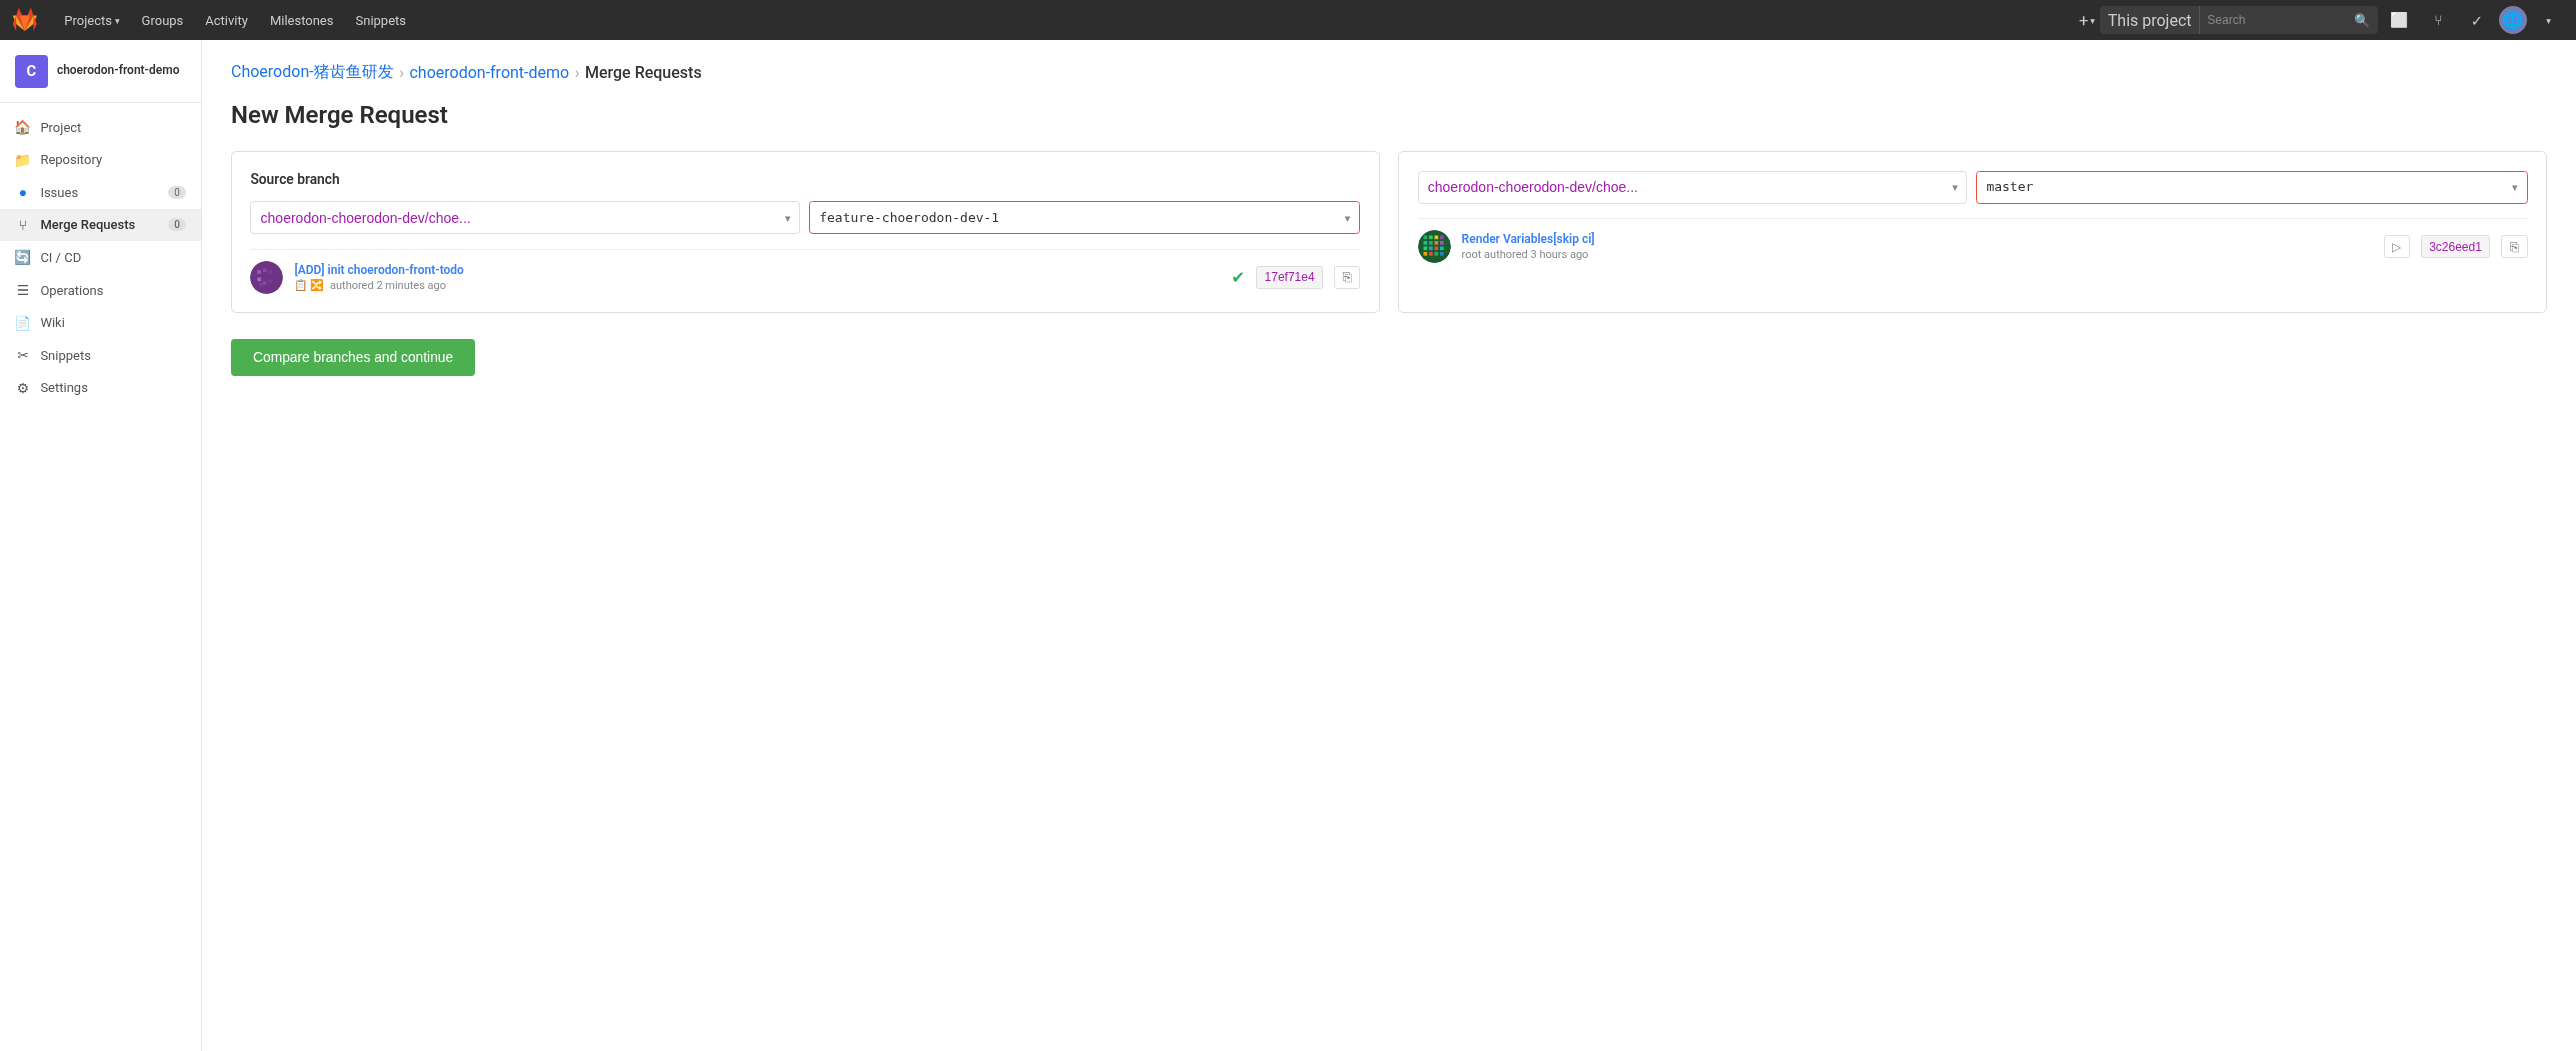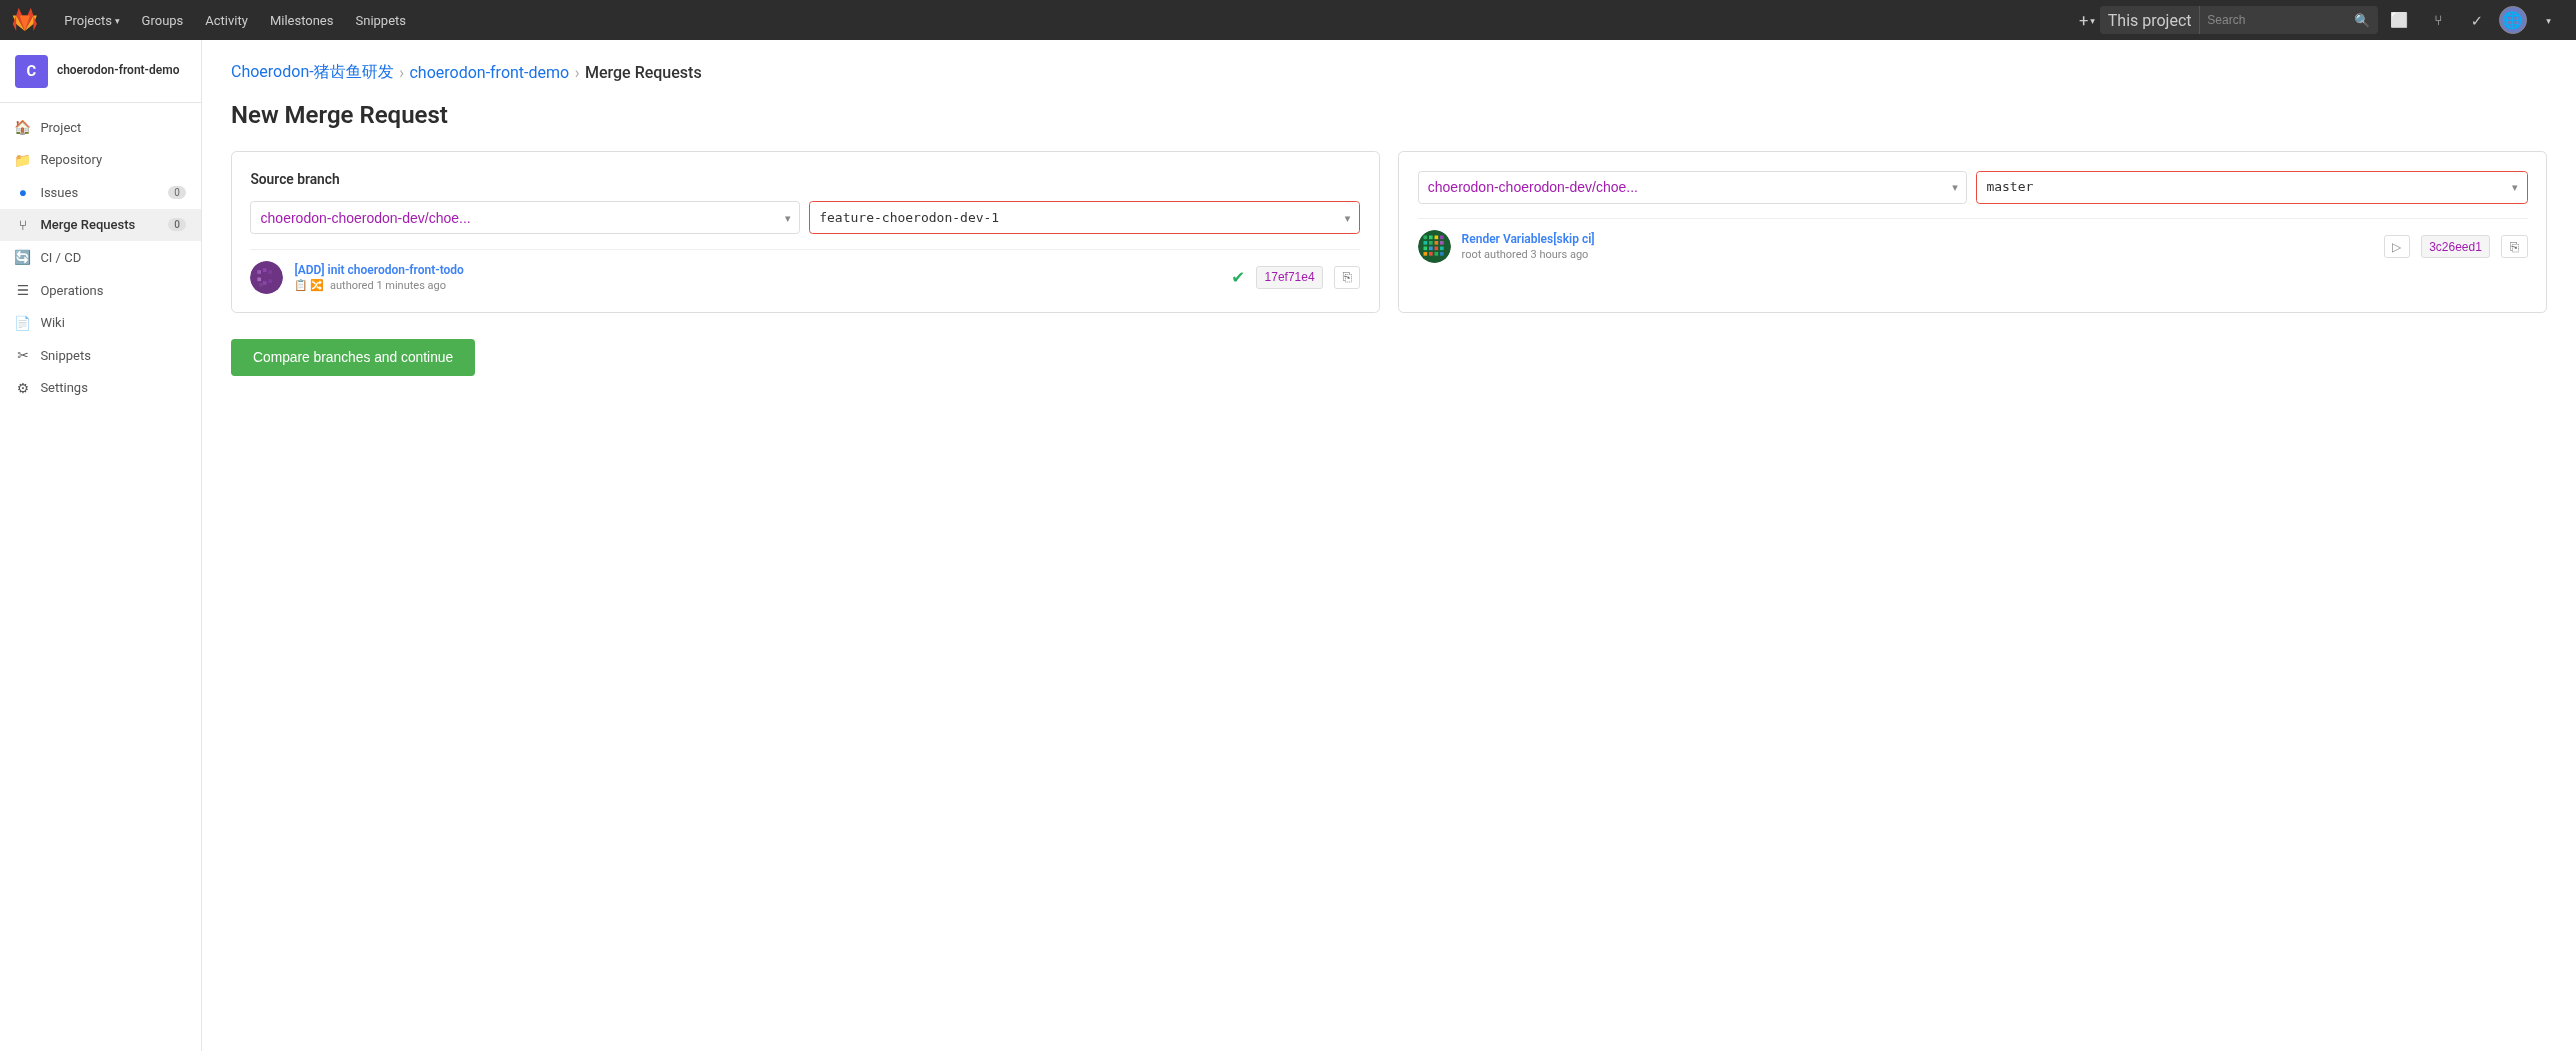--- a/index.html
+++ b/index.html
@@ -516,21 +516,21 @@
               <rect x="22" y="26" width="4" height="4" fill="#6c3483"></rect>
             </svg>
           </div>
           <div class="commit-info">
             <div class="commit-title">
               <strong>[ADD] init choerodon-front-todo</strong>
             </div>
             <div class="commit-meta">
               <span>📋 🔀</span>
               <span>
-                authored <span>1 minutes ago</span>
+                authored <span>2 minutes ago</span>
               </span>
             </div>
           </div>
           <span class="commit-status-ok">✔</span>
           <span class="commit-hash">17ef71e4</span>
           <button class="copy-btn" title="Copy commit SHA">⎘</button>
         </div>
       </div>
 
       <div class="branch-panel">

